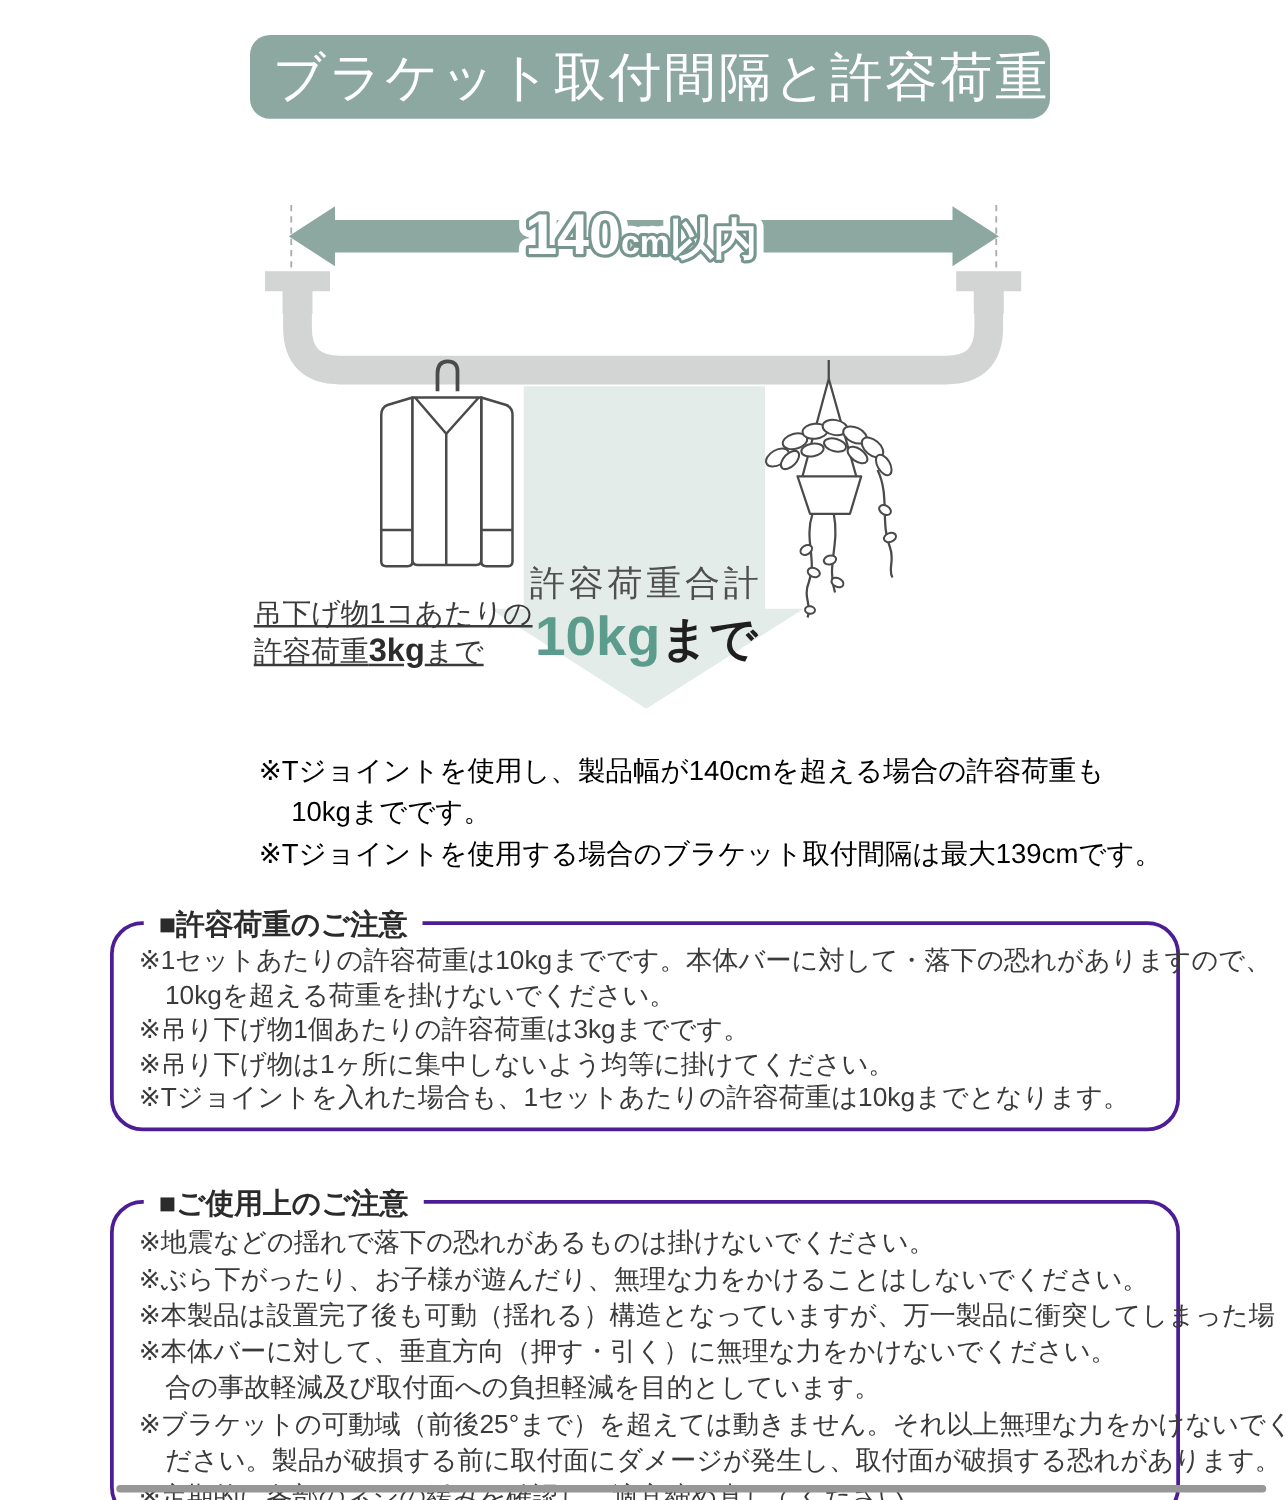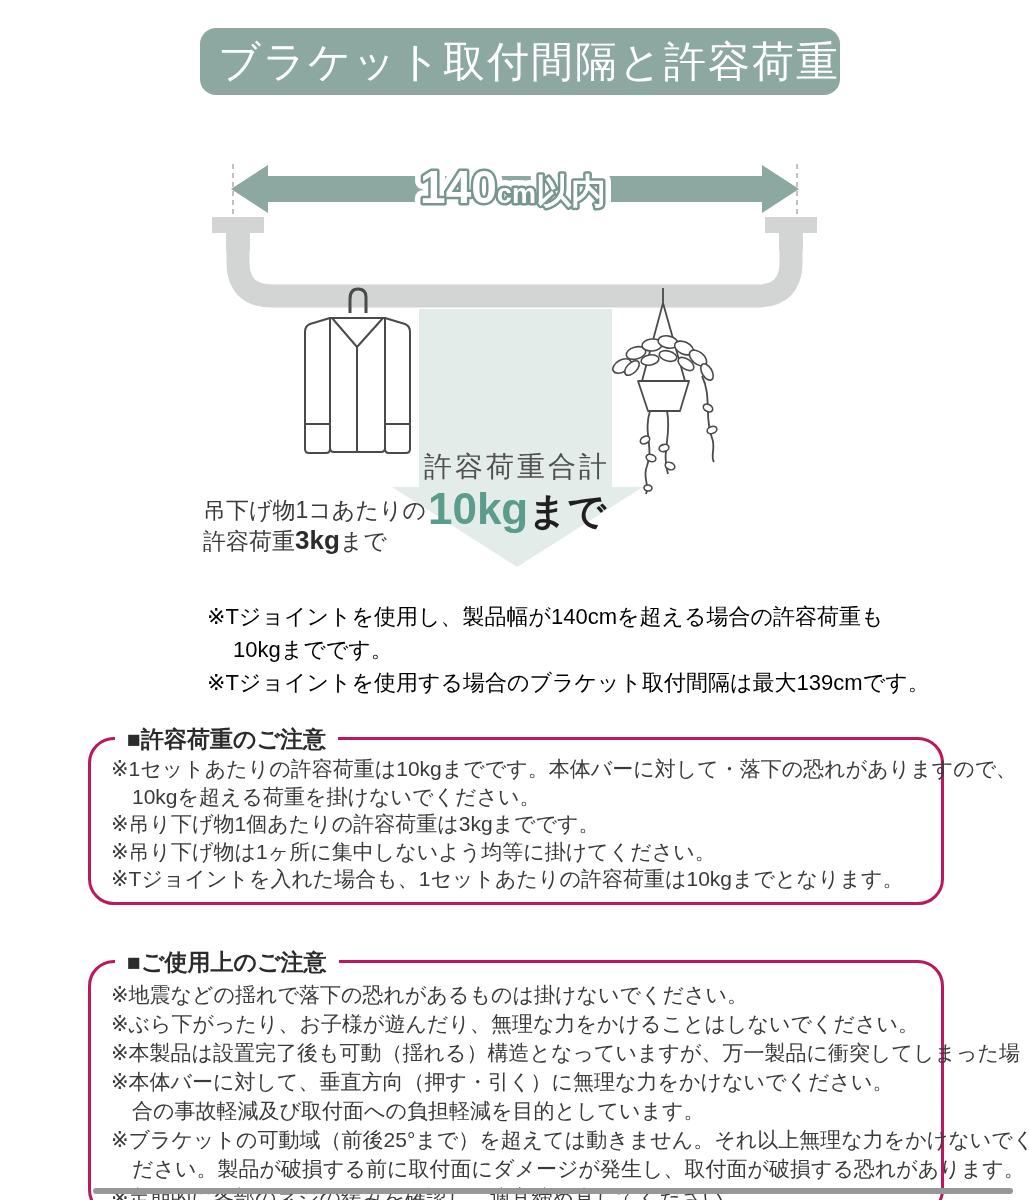--- a/index.html
+++ b/index.html
@@ -8,32 +8,32 @@
     font-family:"Liberation Sans","DejaVu Sans",sans-serif;color:#3a3a3a;
   }
   .banner{
     position:absolute;left:200px;top:28px;width:640px;height:67px;
     background:#8CA8A1;border-radius:16px;
     display:flex;align-items:center;justify-content:flex-end;
     color:#ffffff;font-size:42px;font-weight:500;letter-spacing:2px;white-space:nowrap;
   }
   .diagram-svg{position:absolute;left:0;top:0;}
   .per-item-label{
-    position:absolute;left:203px;top:495px;
-    font-size:23px;line-height:30px;color:#3a3a3a;white-space:nowrap;
+    position:absolute;left:203px;top:475px;
+    font-size:23px;line-height:30px;color:#3a3a3a;white-space:nowrap;text-decoration:underline;
   }
   .per-item-label b{font-size:26px;color:#2c2c2c;}
   .notes{
     position:absolute;left:207px;top:600px;
     font-size:22px;line-height:33px;color:#000000;white-space:nowrap;
   }
   .note-line.cont{padding-left:26px;}
   .note-box{
     position:absolute;left:88px;width:856px;background:#ffffff;
-    border:3px solid #be185d;border-radius:26px;box-sizing:border-box;
+    border:3px solid #4c1d95;border-radius:26px;box-sizing:border-box;
   }
   #load-box{top:737px;height:168px;}
   #usage-box{top:960px;height:256px;}
   .box-title{
     position:absolute;top:-16px;left:24px;background:#ffffff;
     padding:0 12px;font-size:23px;font-weight:bold;color:#2b2b2b;white-space:nowrap;
   }
   .box-content{padding:15px 16px 0 20px;font-size:21px;line-height:27.5px;white-space:nowrap;}
   #usage-box .box-content{line-height:29px;padding-top:17px;}
   .box-line.cont{padding-left:21px;}

